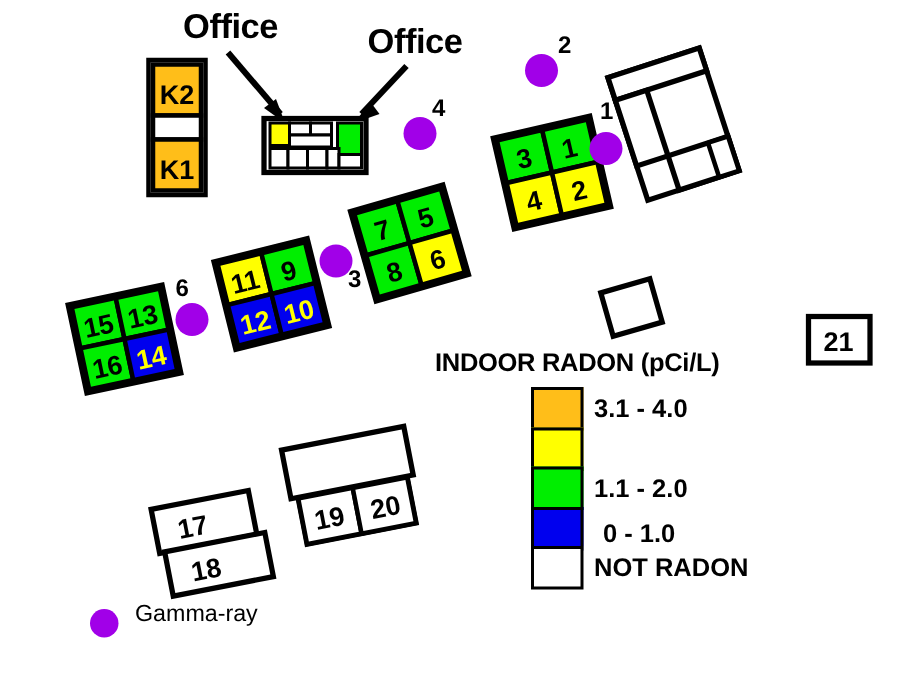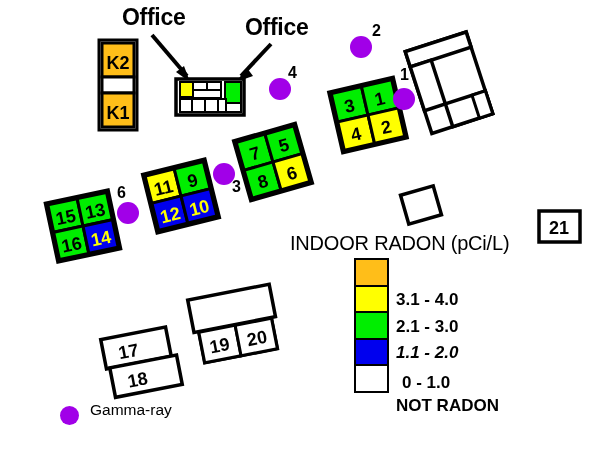--- a/index.html
+++ b/index.html
@@ -30,36 +30,36 @@
     font-weight:bold;
     font-size:16px;
     color:#000;
     white-space:nowrap;
   }
 
   
   #legend{position:absolute;left:290px;top:232px;width:240px;height:185px;}
   #legend-title{
     position:absolute;left:0;top:0;
-    font-weight:normal;font-size:20px;color:#000;white-space:nowrap;
+    font-weight:bold;font-size:17px;color:#000;white-space:nowrap;
     letter-spacing:-0.2px;
   }
   .sw-col{position:absolute;left:64px;top:26px;width:35px;}
   .swatch{
     width:35px;height:29px;
     border:2.5px solid #000;
     box-sizing:border-box;
     margin-top:-2.5px;
   }
   .swatch:first-child{margin-top:0;}
   .lg-label{
     position:absolute;
     left:106px;
     font-weight:bold;font-size:17px;color:#000;white-space:nowrap;
-    height:29px;line-height:29px;margin-top:27px;
+    height:29px;line-height:29px;
   }
 
   
   #gammakey{position:absolute;left:60px;top:402px;width:230px;}
   #gamma-dot{
     position:absolute;left:0px;top:4px;
     width:19px;height:19px;border-radius:50%;
     background:#A100E8;
   }
   #gamma-text{
@@ -216,22 +216,21 @@
 
   <div class="sw-col">
     <div class="swatch" style="background:#FFBE19"></div>
     <div class="swatch" style="background:#FFFF00"></div>
     <div class="swatch" style="background:#00EE00"></div>
     <div class="swatch" style="background:#0000EE"></div>
     <div class="swatch" style="background:#FFFFFF"></div>
   </div>
 
   <div class="lg-label" style="top:26px;">3.1 - 4.0</div>
-  <div class="lg-label" style="top:52.5px;">2.1 - 3.0</div>
-  <div class="lg-label" style="top:79px;font-style:italic;">1.1 - 2.0</div>
+  <div class="lg-label" style="top:79px;">1.1 - 2.0</div>
   <div class="lg-label" style="top:109px;left:112px;text-align:right;">0 - 1.0</div>
   <div class="lg-label" style="top:132px;">NOT RADON</div>
 </div>
 
 <div id="gammakey">
   <div id="gamma-dot"></div>
   <div id="gamma-text">
     <div>Gamma-ray</div>
   </div>
 </div>

